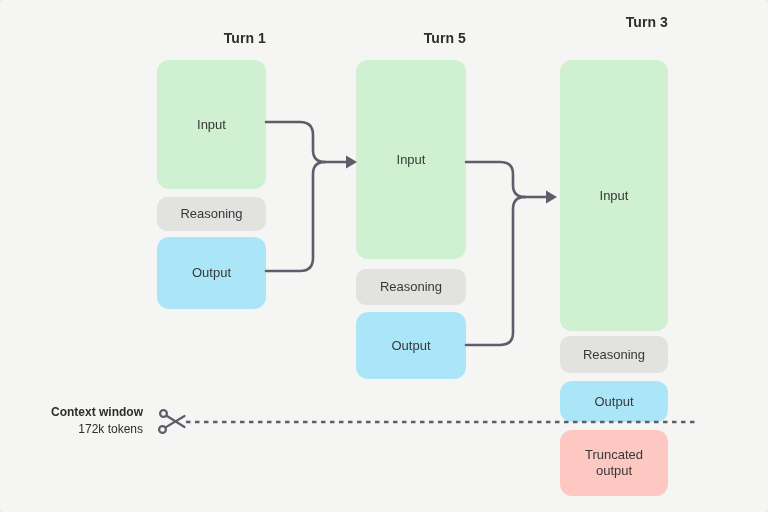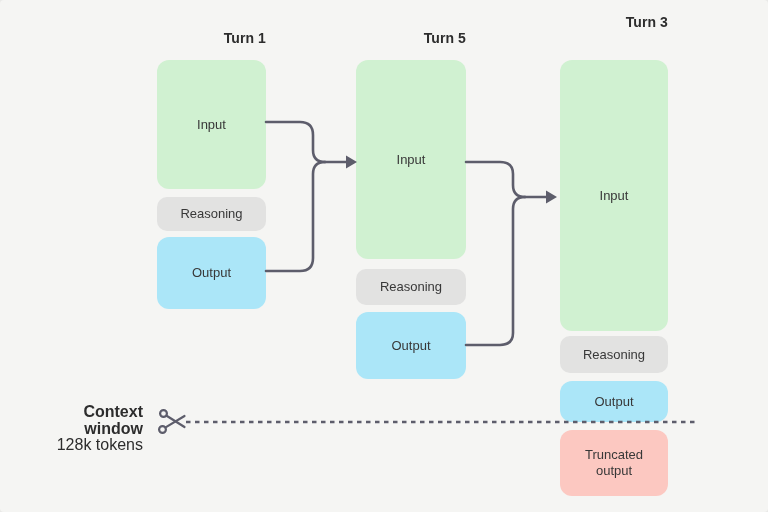--- a/index.html
+++ b/index.html
@@ -33,21 +33,21 @@
     line-height: 16px;
   }
   .box--small { border-radius: 10px; }
   .box .label { padding: 0 14px; }
   .ctx-label {
     position: absolute;
     left: 23px;
     top: 404px;
     width: 120px;
     text-align: right;
-    font-size: 16px;
+    font-size: 12px;
     line-height: 16.5px;
   }
   .ctx-label .line1 { font-weight: 700; }
   .overlay {
     position: absolute;
     left: 0; top: 0;
     width: 768px; height: 512px;
     pointer-events: none;
   }
 </style>
@@ -88,21 +88,21 @@
   </div>
   <div class="box" style="left: 560px; top: 381px; width: 108px; height: 41px; background-color: rgb(171, 230, 248); color: rgb(56, 56, 56);">
     <span class="label">Output</span>
   </div>
   <div class="box" style="left: 560px; top: 422px; width: 108px; height: 66px; background-color: rgb(252, 200, 193); color: rgb(56, 56, 56); margin-top: 8px;">
     <span class="label">Truncated output</span>
   </div>
 
   <div class="ctx-label" style="color: rgb(45, 45, 45);">
     <div class="line1">Context window</div>
-    <div class="line2">128k tokens</div>
+    <div class="line2">172k tokens</div>
   </div>
 
   <svg class="overlay" viewBox="0 0 768 512">
 
     <g fill="none" stroke-width="2.6" stroke-linecap="round" stroke-linejoin="round" stroke="#5d5d6b">
       <path d="M 266 122 H 300 Q 313 122 313 135 V 150 Q 313 162 325 162"></path>
       <path d="M 266 271 H 300 Q 313 271 313 258 V 174 Q 313 162 325 162"></path>
       <path d="M 325 162 H 346"></path>
     </g>
     <polygon points="346,155.6 357,162 346,168.4" fill="#5d5d6b"></polygon>

